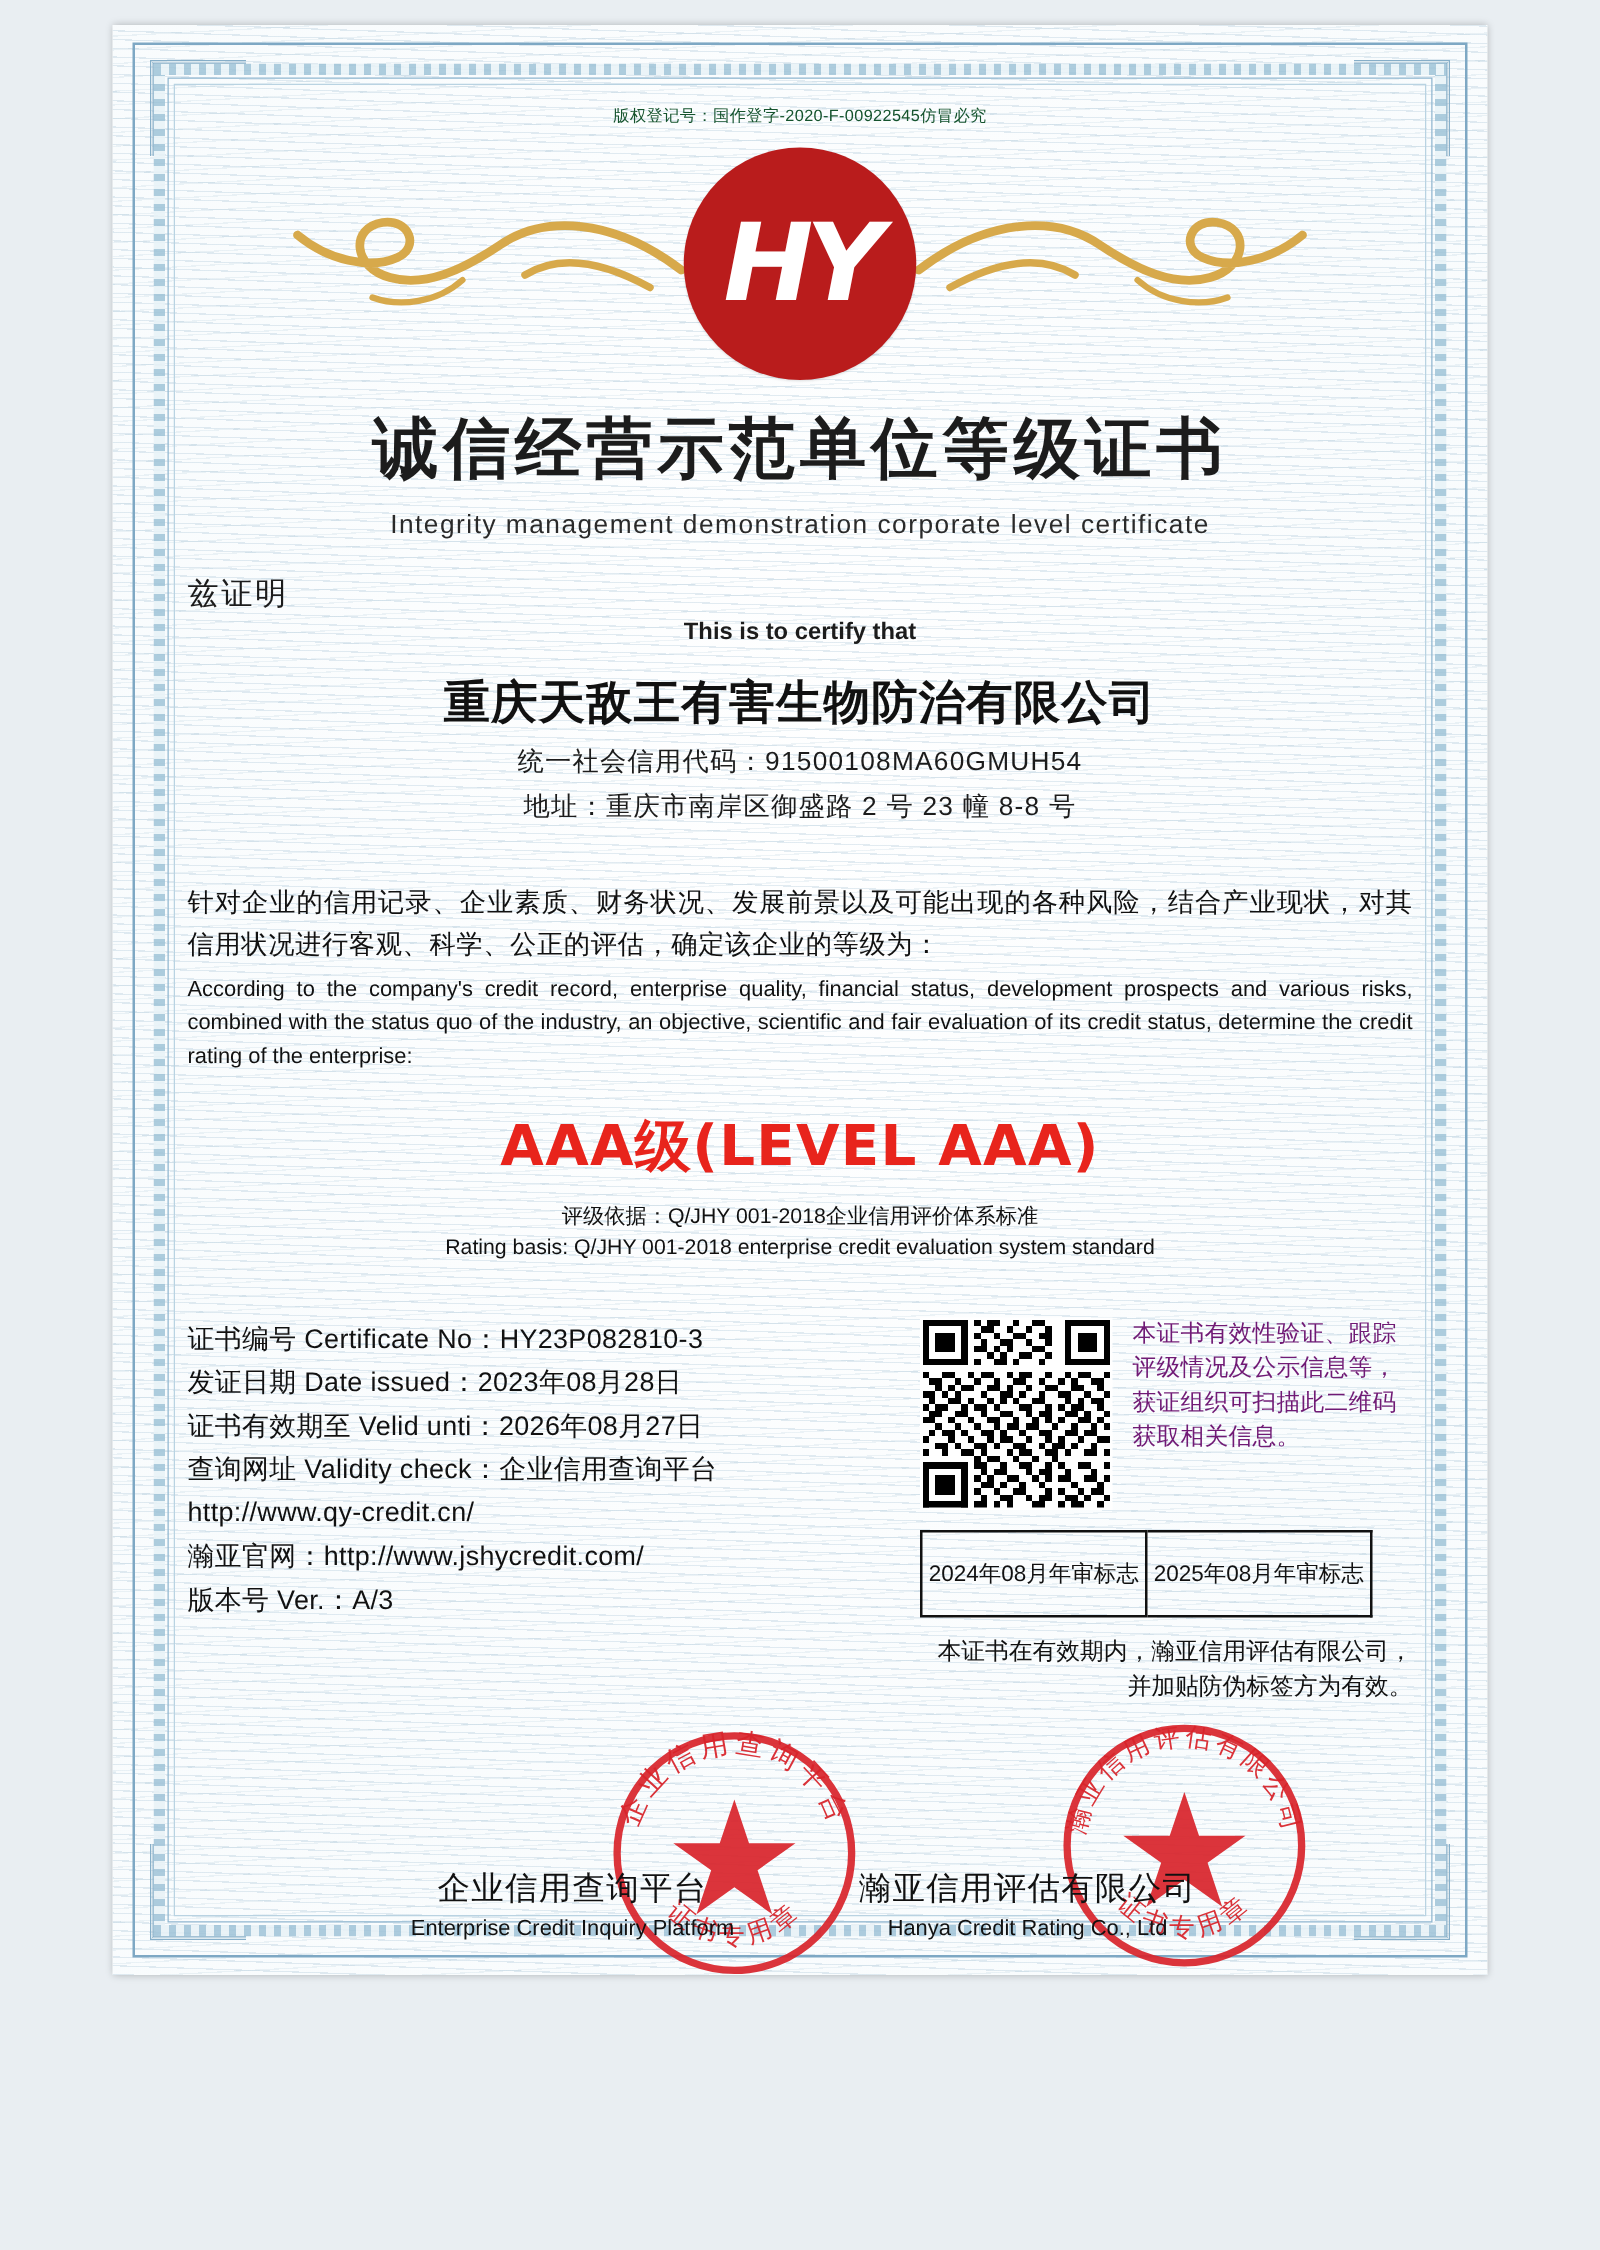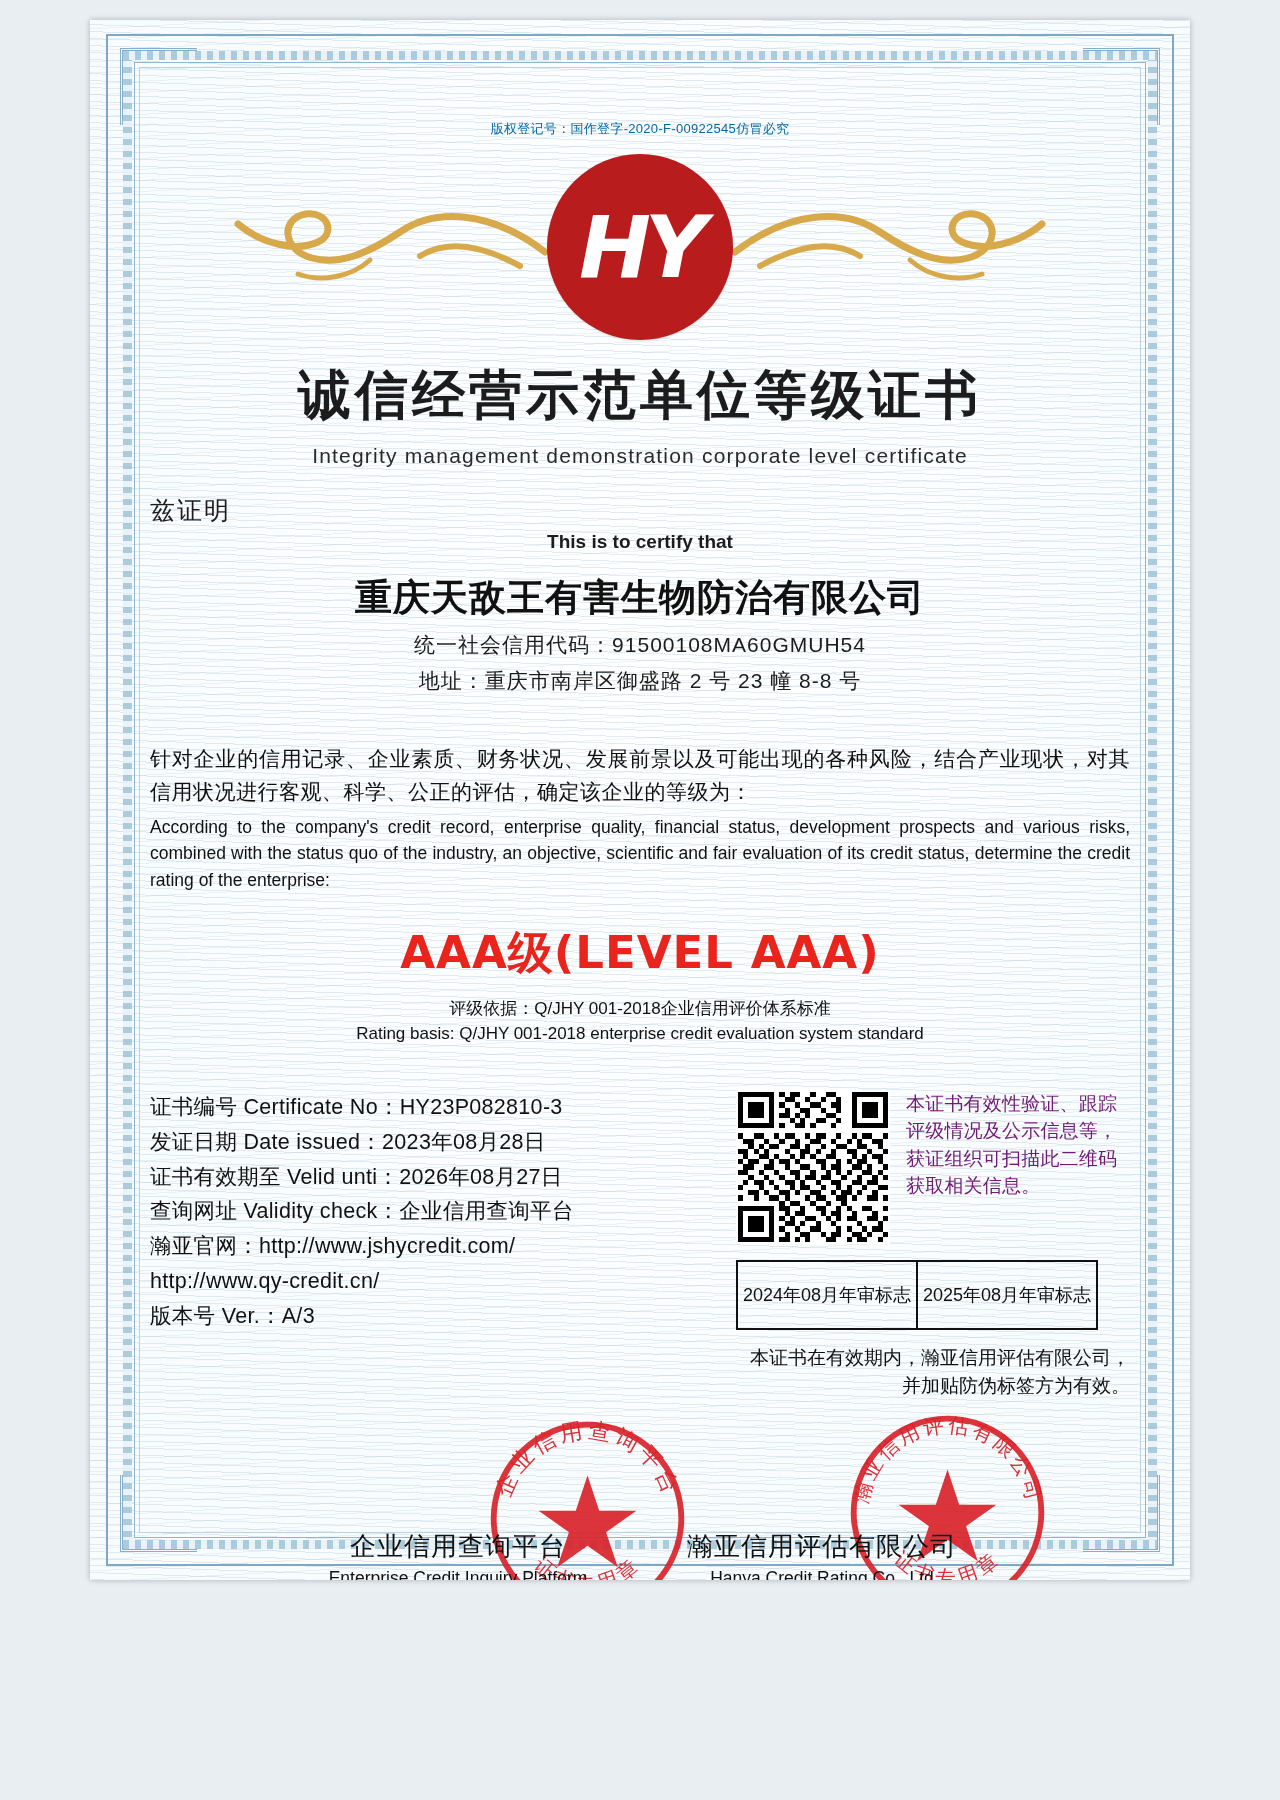--- a/index.html
+++ b/index.html
@@ -56,22 +56,22 @@
   }
   .c-tl{left:30px;top:28px;border-right:none;border-bottom:none;}
   .c-tr{right:30px;top:28px;border-left:none;border-bottom:none;}
   .c-bl{left:30px;bottom:28px;border-right:none;border-top:none;}
   .c-br{right:30px;bottom:28px;border-left:none;border-top:none;}
 
   .content{position:relative;z-index:3;padding:0 60px;}
 
   .copyright{
     text-align:center;
-    font-size:13px;color:#0369a1;
-    padding-top:100px;letter-spacing:.3px;
+    font-size:13px;color:#14532d;
+    padding-top:64px;letter-spacing:.3px;
   }
   .logo-row{
     position:relative;
     height:200px;
     margin-top:4px;
   }
   .flourish{
     position:absolute;top:58px;
     width:330px;height:90px;
     color:#d7a94b;
@@ -241,22 +241,22 @@
     <div class="level">AAA级(LEVEL AAA)</div>
     <div class="basis-cn">评级依据：Q/JHY 001-2018企业信用评价体系标准</div>
     <div class="basis-en">Rating basis: Q/JHY 001-2018 enterprise credit evaluation system standard</div>
 
     <div class="lower">
       <div class="lower-left">
         <div class="kv">证书编号 Certificate No：HY23P082810-3</div>
         <div class="kv">发证日期 Date issued：2023年08月28日</div>
         <div class="kv">证书有效期至 Velid unti：2026年08月27日</div>
         <div class="kv">查询网址 Validity check：企业信用查询平台</div>
+        <div class="kv">http://www.qy-credit.cn/</div>
         <div class="kv">瀚亚官网：http://www.jshycredit.com/</div>
-        <div class="kv">http://www.qy-credit.cn/</div>
         <div class="kv">版本号 Ver.：A/3</div>
       </div>
 
       <div class="lower-right">
         <div class="qr-row">
           <svg class="qr" viewBox="0 0 29 29" shape-rendering="crispEdges">
             <rect width="29" height="29" fill="#ffffff"></rect>
             <g fill="#000000">
               <rect x="0" y="0" width="7" height="1"></rect>
                 <rect x="0" y="6" width="7" height="1"></rect>

